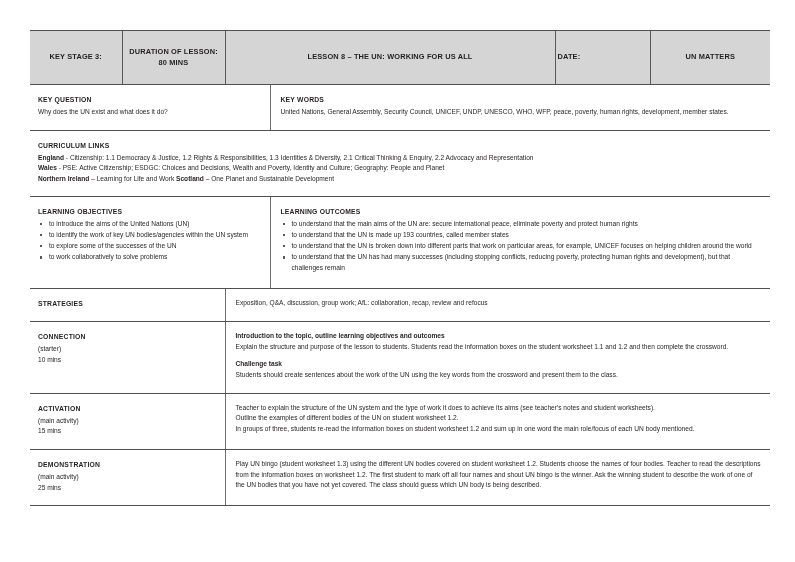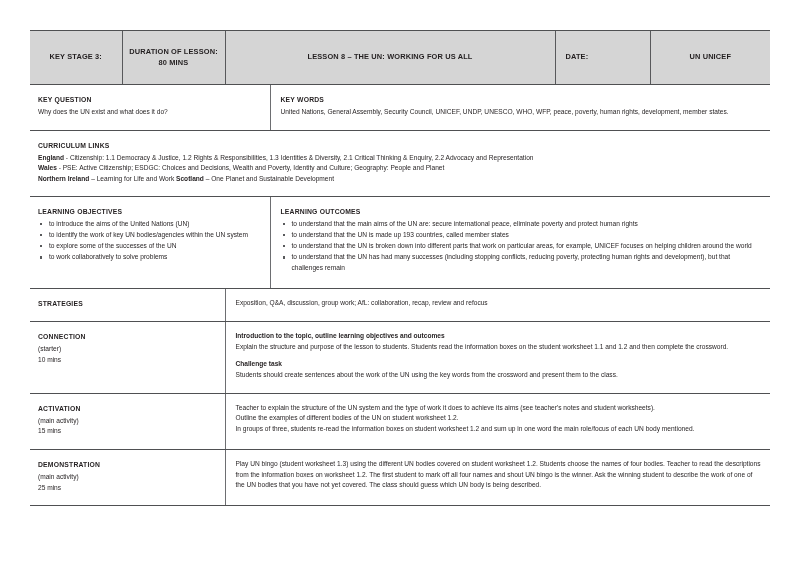--- a/index.html
+++ b/index.html
@@ -50,21 +50,21 @@
     font-weight: bold;
     font-size: 7.4px;
     letter-spacing: 0.15px;
     line-height: 1.5;
     padding: 9px 6px 10px 6px;
     height: 34px;
     vertical-align: middle;
     border-left: 1px solid #58595b;
   }
   .hdr td.first { border-left: none; }
-  .hdr td.leftal { text-align: left; padding-left: 10px; }
+  .hdr td.leftal { text-align: left; padding-left: 2px; }
 
   
   .lbl {
     font-weight: bold;
     font-size: 6.8px;
     letter-spacing: 0.2px;
     display: block;
     margin-bottom: 2px;
   }
   .sub { display: block; font-size: 6.6px; line-height: 1.62; }
@@ -108,21 +108,21 @@
       <col style="width:95px">
       <col style="width:120px">
     </colgroup>
 
     <tbody>
         <tr class="hdr rule-top rule-bot">
       <td class="first">KEY STAGE 3:</td>
       <td>DURATION OF LESSON: 80 MINS</td>
       <td colspan="2">LESSON 8 – THE UN: WORKING FOR US ALL</td>
       <td class="leftal">DATE:</td>
-      <td>UN UNICEF</td>
+      <td>UN MATTERS</td>
     </tr>
 
     <tr class="rule-bot">
       <td class="noleft" colspan="3" style="padding-top:9px;padding-bottom:12px;">
         <span class="lbl">KEY QUESTION</span>
         <span class="body-txt">Why does the UN exist and what does it do?</span>
       </td>
       <td colspan="3" style="padding-top:9px;padding-bottom:12px;padding-left:10px;">
         <span class="lbl">KEY WORDS</span>
         <span class="body-txt">United Nations, General Assembly, Security Council, UNICEF, UNDP, UNESCO, WHO, WFP, peace, poverty, human rights, development, member states.</span>

